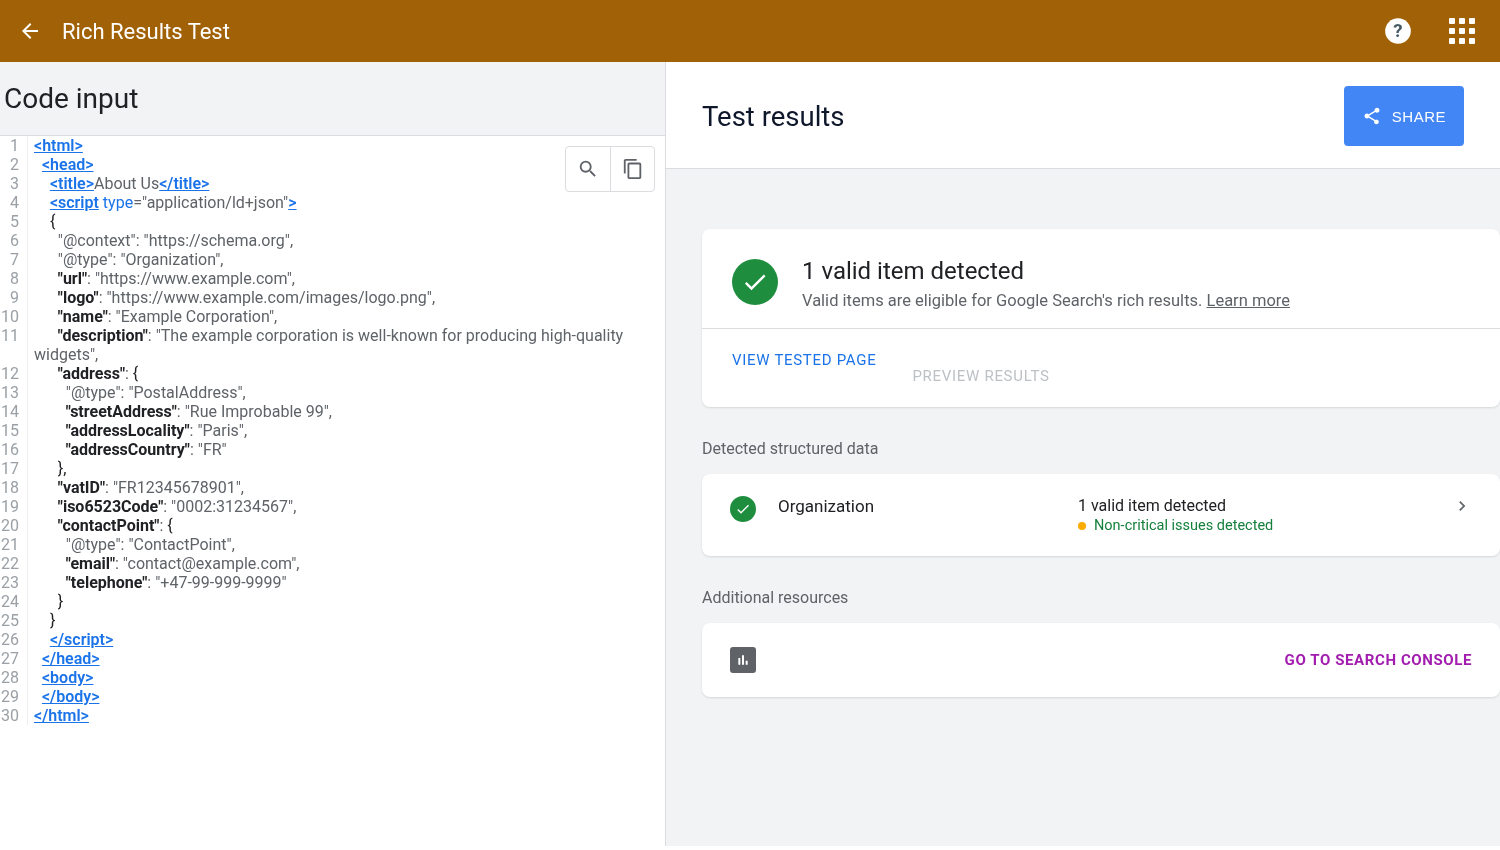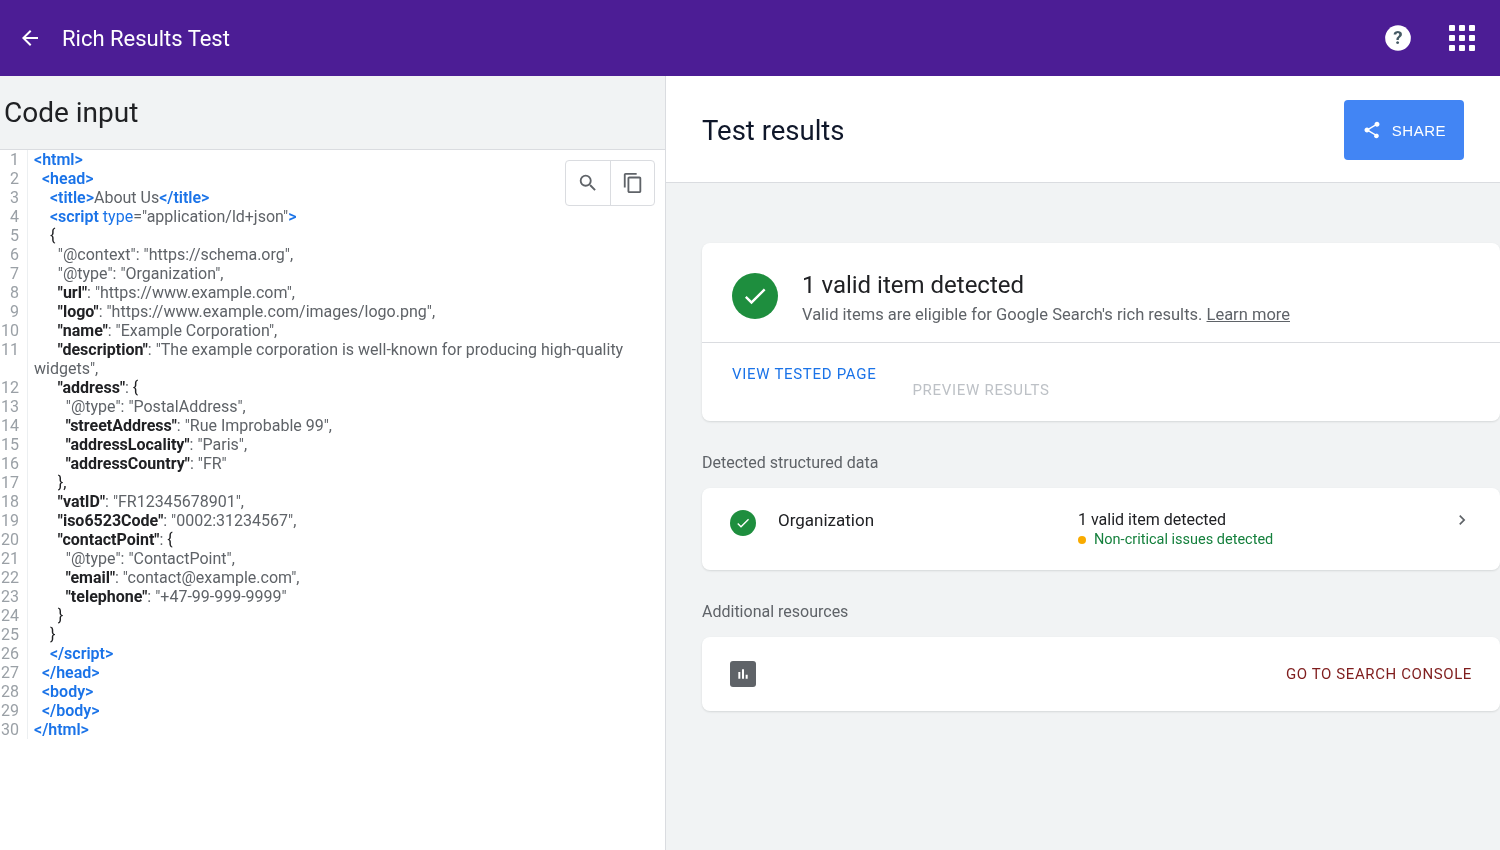--- a/index.html
+++ b/index.html
@@ -4,22 +4,22 @@
 <style>
   * { box-sizing: border-box; margin: 0; padding: 0; }
   body {
     font-family: Roboto, Arial, sans-serif;
     background: #fff;
     width: 1500px;
     height: 850px;
     overflow: hidden;
   }
   .header {
-    background: #4c1d95;
-    height: 76px;
+    background: #a16207;
+    height: 62px;
     display: flex;
     align-items: center;
     padding: 0 18px;
     color: #fff;
   }
   .header .back {
     width: 24px; height: 24px;
     display:flex; align-items:center; justify-content:center;
     cursor:pointer;
     margin-right: 20px;
@@ -68,21 +68,21 @@
   }
   .code-toolbar .tbtn {
     width:44px;height:44px;display:flex;align-items:center;justify-content:center;cursor:pointer;
   }
   .code-toolbar .tbtn + .tbtn { border-left:1px solid #dadce0; }
   .codecol {
     padding-left:4px;
     white-space:pre;
     color:#5f6368;
   }
-  .codecol .t { color:#1a73e8; font-weight:600; }
+  .codecol .t { color:#1a73e8; font-weight:600;text-decoration:underline; }
   .codecol .a { color:#1a73e8; }
   .codecol .s { color:#5f6368; }
   .codecol .k { color:#202124; font-weight:700; }
   .codecol .p { color:#202124; }
   .code-row { display:flex; }
   .code-row .ln { width:28px; text-align:right; color:#9aa0a6; padding-right:8px; border-right:1px solid #eceff1; flex-shrink:0; }
   .code-row .txt { padding-left:6px; white-space:pre-wrap; word-break:break-word; flex:1; }
 
   .right {
     flex:1;
@@ -181,21 +181,21 @@
 
   .monitor-card .row2 {
     display:flex;
     align-items:center;
     padding:24px 28px;
   }
   .square-icon {
     width:26px;height:26px;background:#5f6368;border-radius:3px;display:flex;align-items:center;justify-content:center;margin-right:24px;flex-shrink:0;
   }
   .row2 .text { font-size:17px; color:#202124; }
-  .row2 .cta { margin-left:auto; color:#7f1d1d; font-size:15px; font-weight:400; letter-spacing:0.6px; cursor:pointer;}
+  .row2 .cta { margin-left:auto; color:#a21caf; font-size:15px; font-weight:700; letter-spacing:0.6px; cursor:pointer;}
 
   svg { display:block; }
   .apps-grid { display:grid; grid-template-columns:repeat(3,6px); grid-template-rows:repeat(3,6px); gap:4px; }
   .apps-grid span { width:6px;height:6px;background:#fff;border-radius:1px; }
 </style>
 </head>
 <body>
 
 <div class="header">
   <div class="back">

